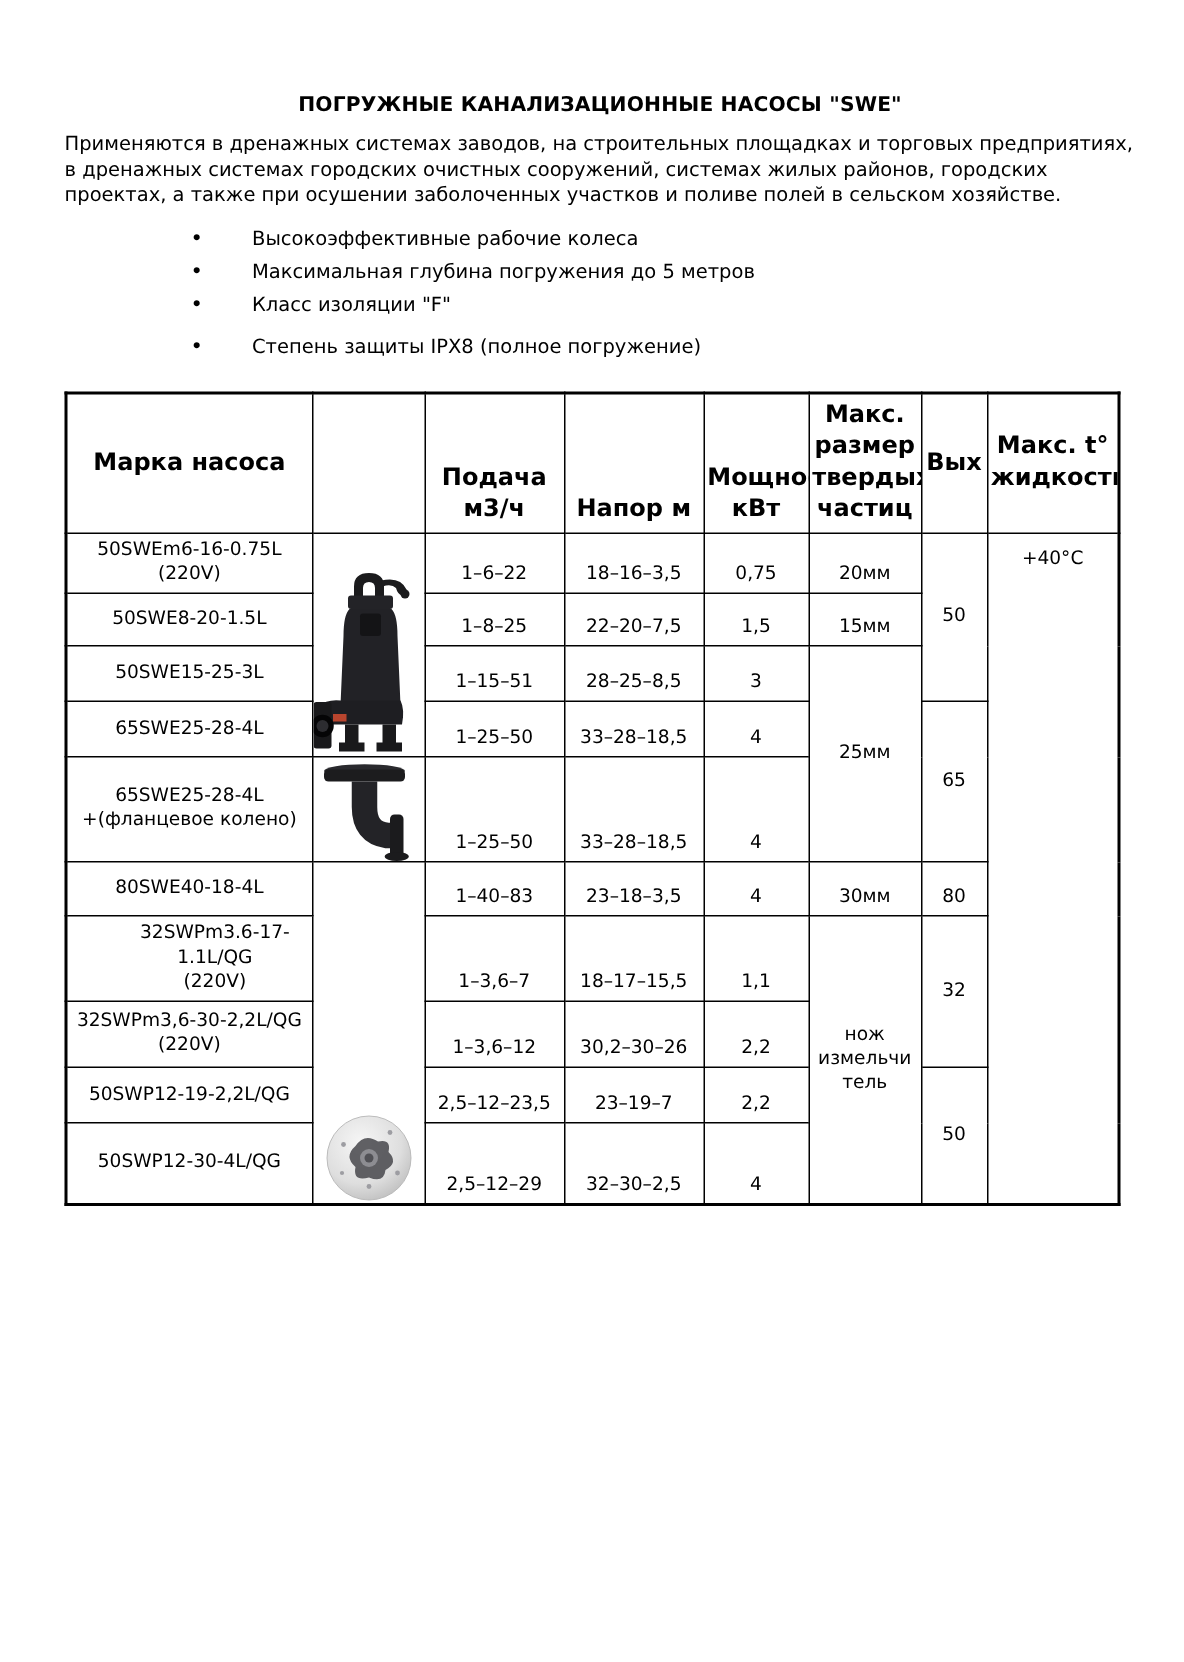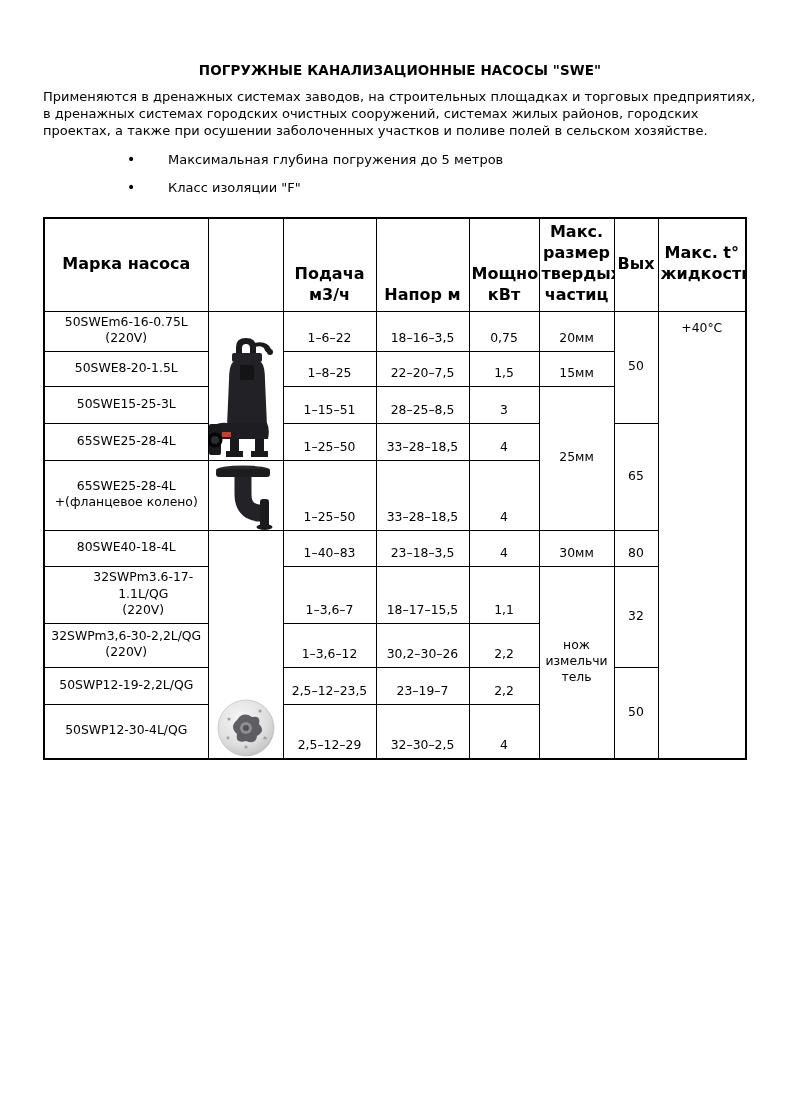--- a/index.html
+++ b/index.html
@@ -80,22 +80,24 @@
 </head>
 <body>
 
 <div class="page" data-name="document-page">
 
   <h1 class="doc-title" data-name="page-title">ПОГРУЖНЫЕ КАНАЛИЗАЦИОННЫЕ НАСОСЫ "SWE"</h1>
 
   <p class="intro" data-name="intro-paragraph">Применяются в дренажных системах заводов, на строительных площадках и торговых предприятиях, в дренажных системах городских очистных сооружений, системах жилых районов, городских проектах, а также при осушении заболоченных участков и поливе полей в сельском хозяйстве.</p>
 
   <ul class="features" data-name="features-list">
+    <li data-name="feature-item">Высокоэффективные рабочие колеса</li>
     <li data-name="feature-item">Максимальная глубина погружения до 5 метров</li>
     <li data-name="feature-item">Класс изоляции "F"</li>
+    <li data-name="feature-item">Степень защиты IPX8 (полное погружение)</li>
   </ul>
 
   <table class="spec" data-name="pump-spec-table">
     <colgroup>
       <col class="c1">
         <col class="c2">
         <col class="c3">
         <col class="c4">
       <col class="c5">
         <col class="c6">

